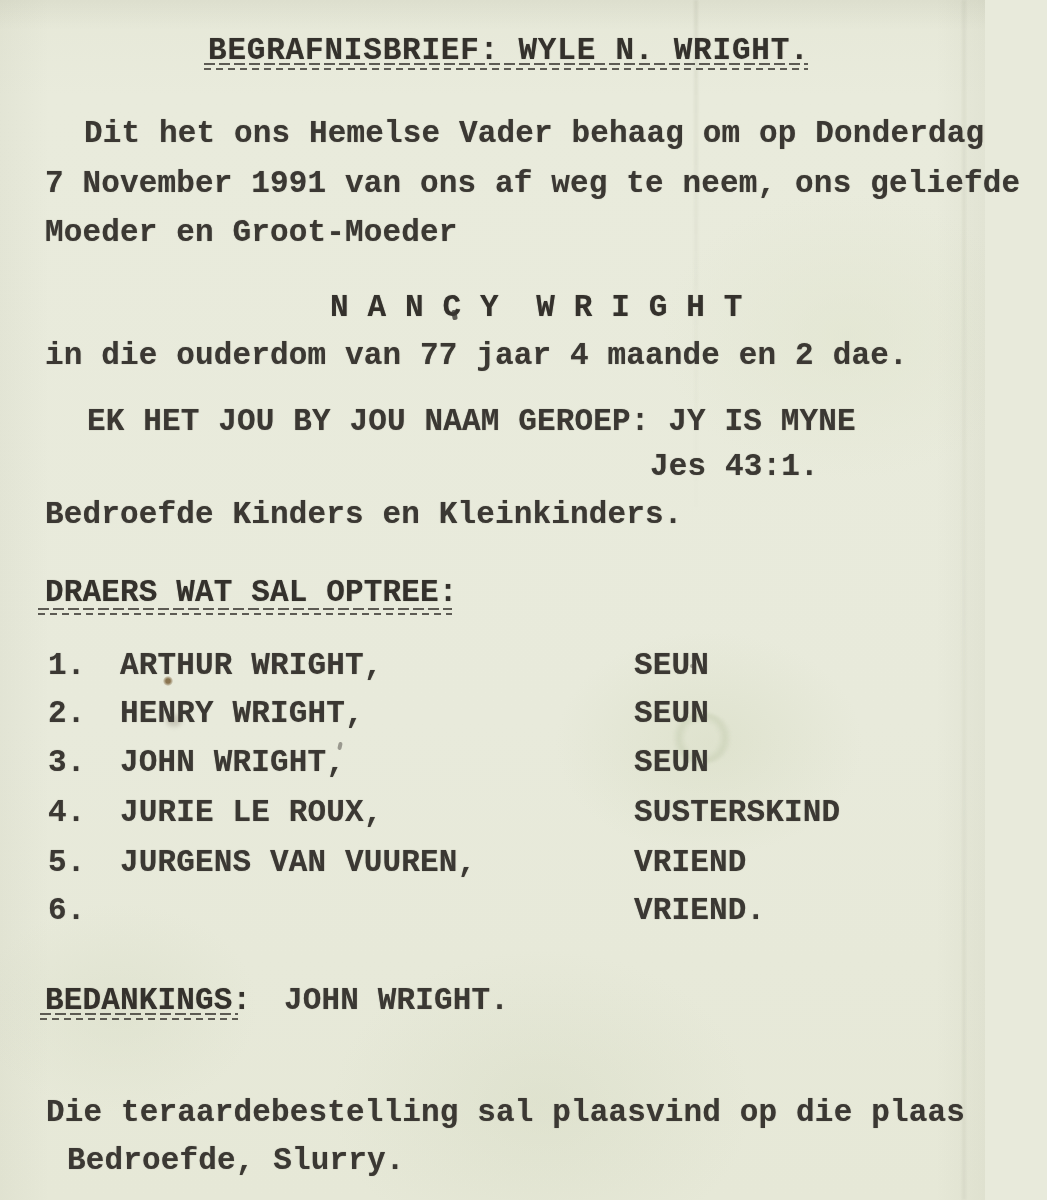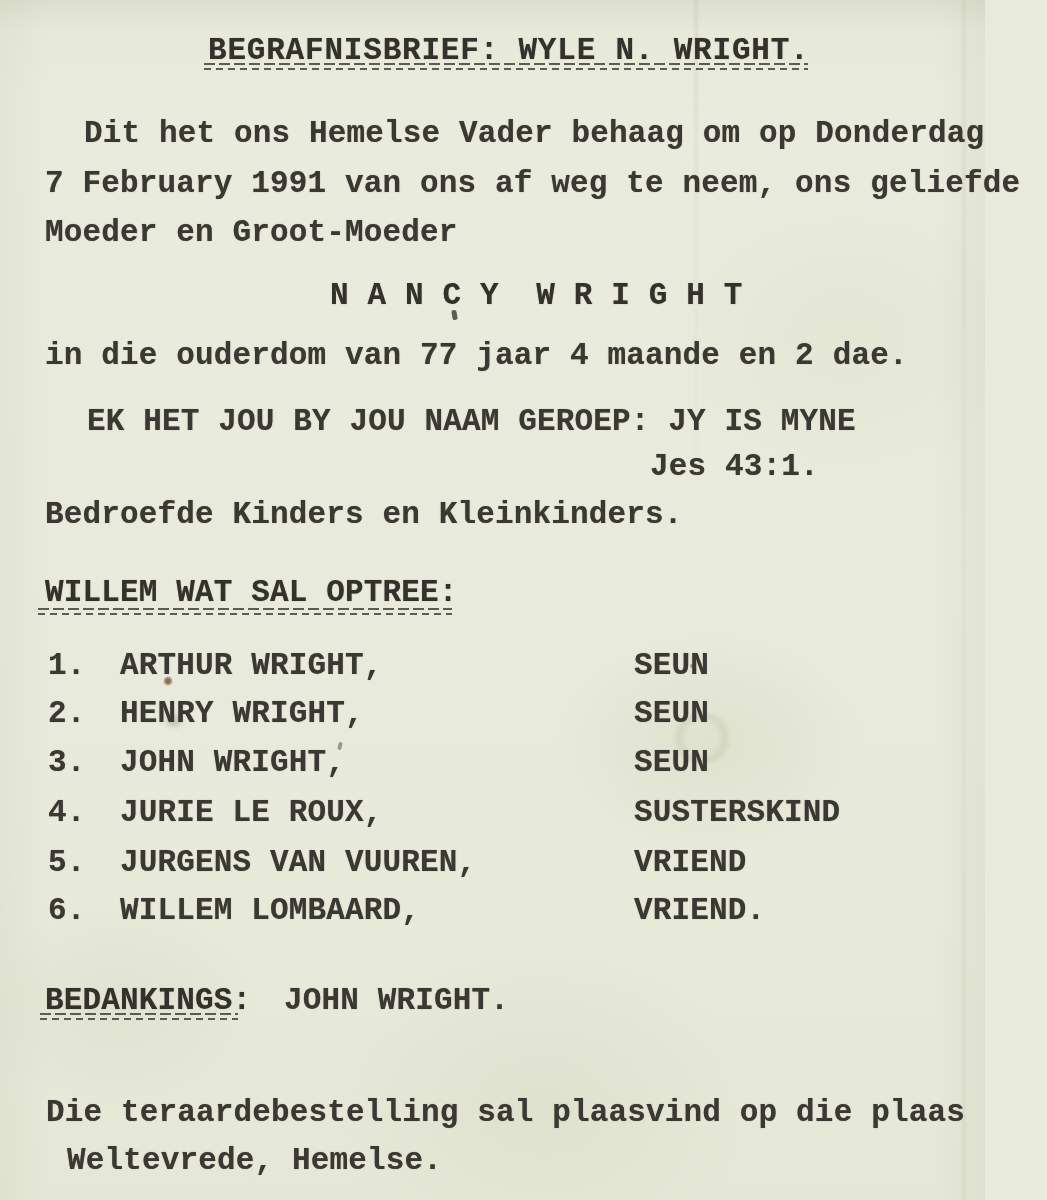--- a/index.html
+++ b/index.html
@@ -38,21 +38,21 @@
     position:absolute;white-space:pre;
     font:bold 31px/31px "Liberation Mono","DejaVu Sans Mono",monospace;
     color:var(--ink,#3b3833);
     letter-spacing:.15px;
     text-shadow:0 0 1px rgba(59,56,51,.55);
   }
   .title{left:208px;top:35px;letter-spacing:.8px;color:#34312c;}
   .intro-0{left:84px;top:118px;}
   .intro-1{left:45px;top:168px;}
   .intro-2{left:45px;top:217px;}
-  .deceased{left:330px;top:280px;color:#34312c;}
+  .deceased{left:330px;top:292px;color:#34312c;}
   .age{left:45px;top:340px;}
   .scripture{left:87px;top:406px;}
   .scripture-ref{left:650px;top:443px;margin-top:8px;}
   .mourners{left:45px;top:499px;}
   .bearers-heading{left:45px;top:577px;color:#34312c;}
   .thanks-row{position:absolute;top:985px;left:0;width:100%;height:32px;}
   .thanks-label{left:45px;top:0;color:#34312c;}
   .thanks-name{left:284px;top:0;}
   .burial-0{left:46px;top:1097px;}
   .burial-1{left:67px;top:1145px;}
@@ -99,34 +99,34 @@
   <div class="crease-mid"></div>
   <div class="crease-right"></div>
   <div class="speck-brown"></div>
   <div class="smudge-gray"></div>
   <div class="smudge-ring"></div>
 
   <div class="line title">BEGRAFNISBRIEF: WYLE N. WRIGHT.</div>
   <div class="typed-underline u-title"></div>
 
   <div class="line intro-0">Dit het ons Hemelse Vader behaag om op Donderdag</div>
-  <div class="line intro-1">7 February 1991 van ons af weg te neem, ons geliefde</div>
+  <div class="line intro-1">7 November 1991 van ons af weg te neem, ons geliefde</div>
   <div class="line intro-2">Moeder en Groot-Moeder</div>
 
   <div class="line deceased">N A N C Y  W R I G H T</div>
   <div class="mark mark-under-name"></div>
 
   <div class="line age">in die ouderdom van 77 jaar 4 maande en 2 dae.</div>
 
   <div class="line scripture">EK HET JOU BY JOU NAAM GEROEP: JY IS MYNE</div>
   <div class="line scripture-ref">Jes 43:1.</div>
 
   <div class="line mourners">Bedroefde Kinders en Kleinkinders.</div>
 
-  <div class="line bearers-heading">WILLEM WAT SAL OPTREE:</div>
+  <div class="line bearers-heading">DRAERS WAT SAL OPTREE:</div>
   <div class="typed-underline u-draers"></div>
 
   <div class="bearer-row r0">
     <span class="line num">1.</span>
     <span class="line bname">ARTHUR WRIGHT,</span>
     <span class="line brole">SEUN</span>
   </div>
   <div class="mark mark-dot-seun"></div>
   <div class="bearer-row r1">
     <span class="line num">2.</span>
@@ -144,26 +144,25 @@
     <span class="line bname">JURIE LE ROUX,</span>
     <span class="line brole">SUSTERSKIND</span>
   </div>
   <div class="bearer-row r4">
     <span class="line num">5.</span>
     <span class="line bname">JURGENS VAN VUUREN,</span>
     <span class="line brole">VRIEND</span>
   </div>
   <div class="bearer-row r5">
     <span class="line num">6.</span>
-    <span class="line bname">WILLEM LOMBAARD,</span>
     <span class="line brole">VRIEND.</span>
   </div>
 
   <div class="thanks-row">
     <span class="line thanks-label">BEDANKINGS:</span>
     <span class="line thanks-name">JOHN WRIGHT.</span>
   </div>
   <div class="typed-underline u-bedankings"></div>
 
   <div class="line burial-0">Die teraardebestelling sal plaasvind op die plaas</div>
-  <div class="line burial-1">Weltevrede, Hemelse.</div>
+  <div class="line burial-1">Bedroefde, Slurry.</div>
 
 </div>
 
 </body></html>

